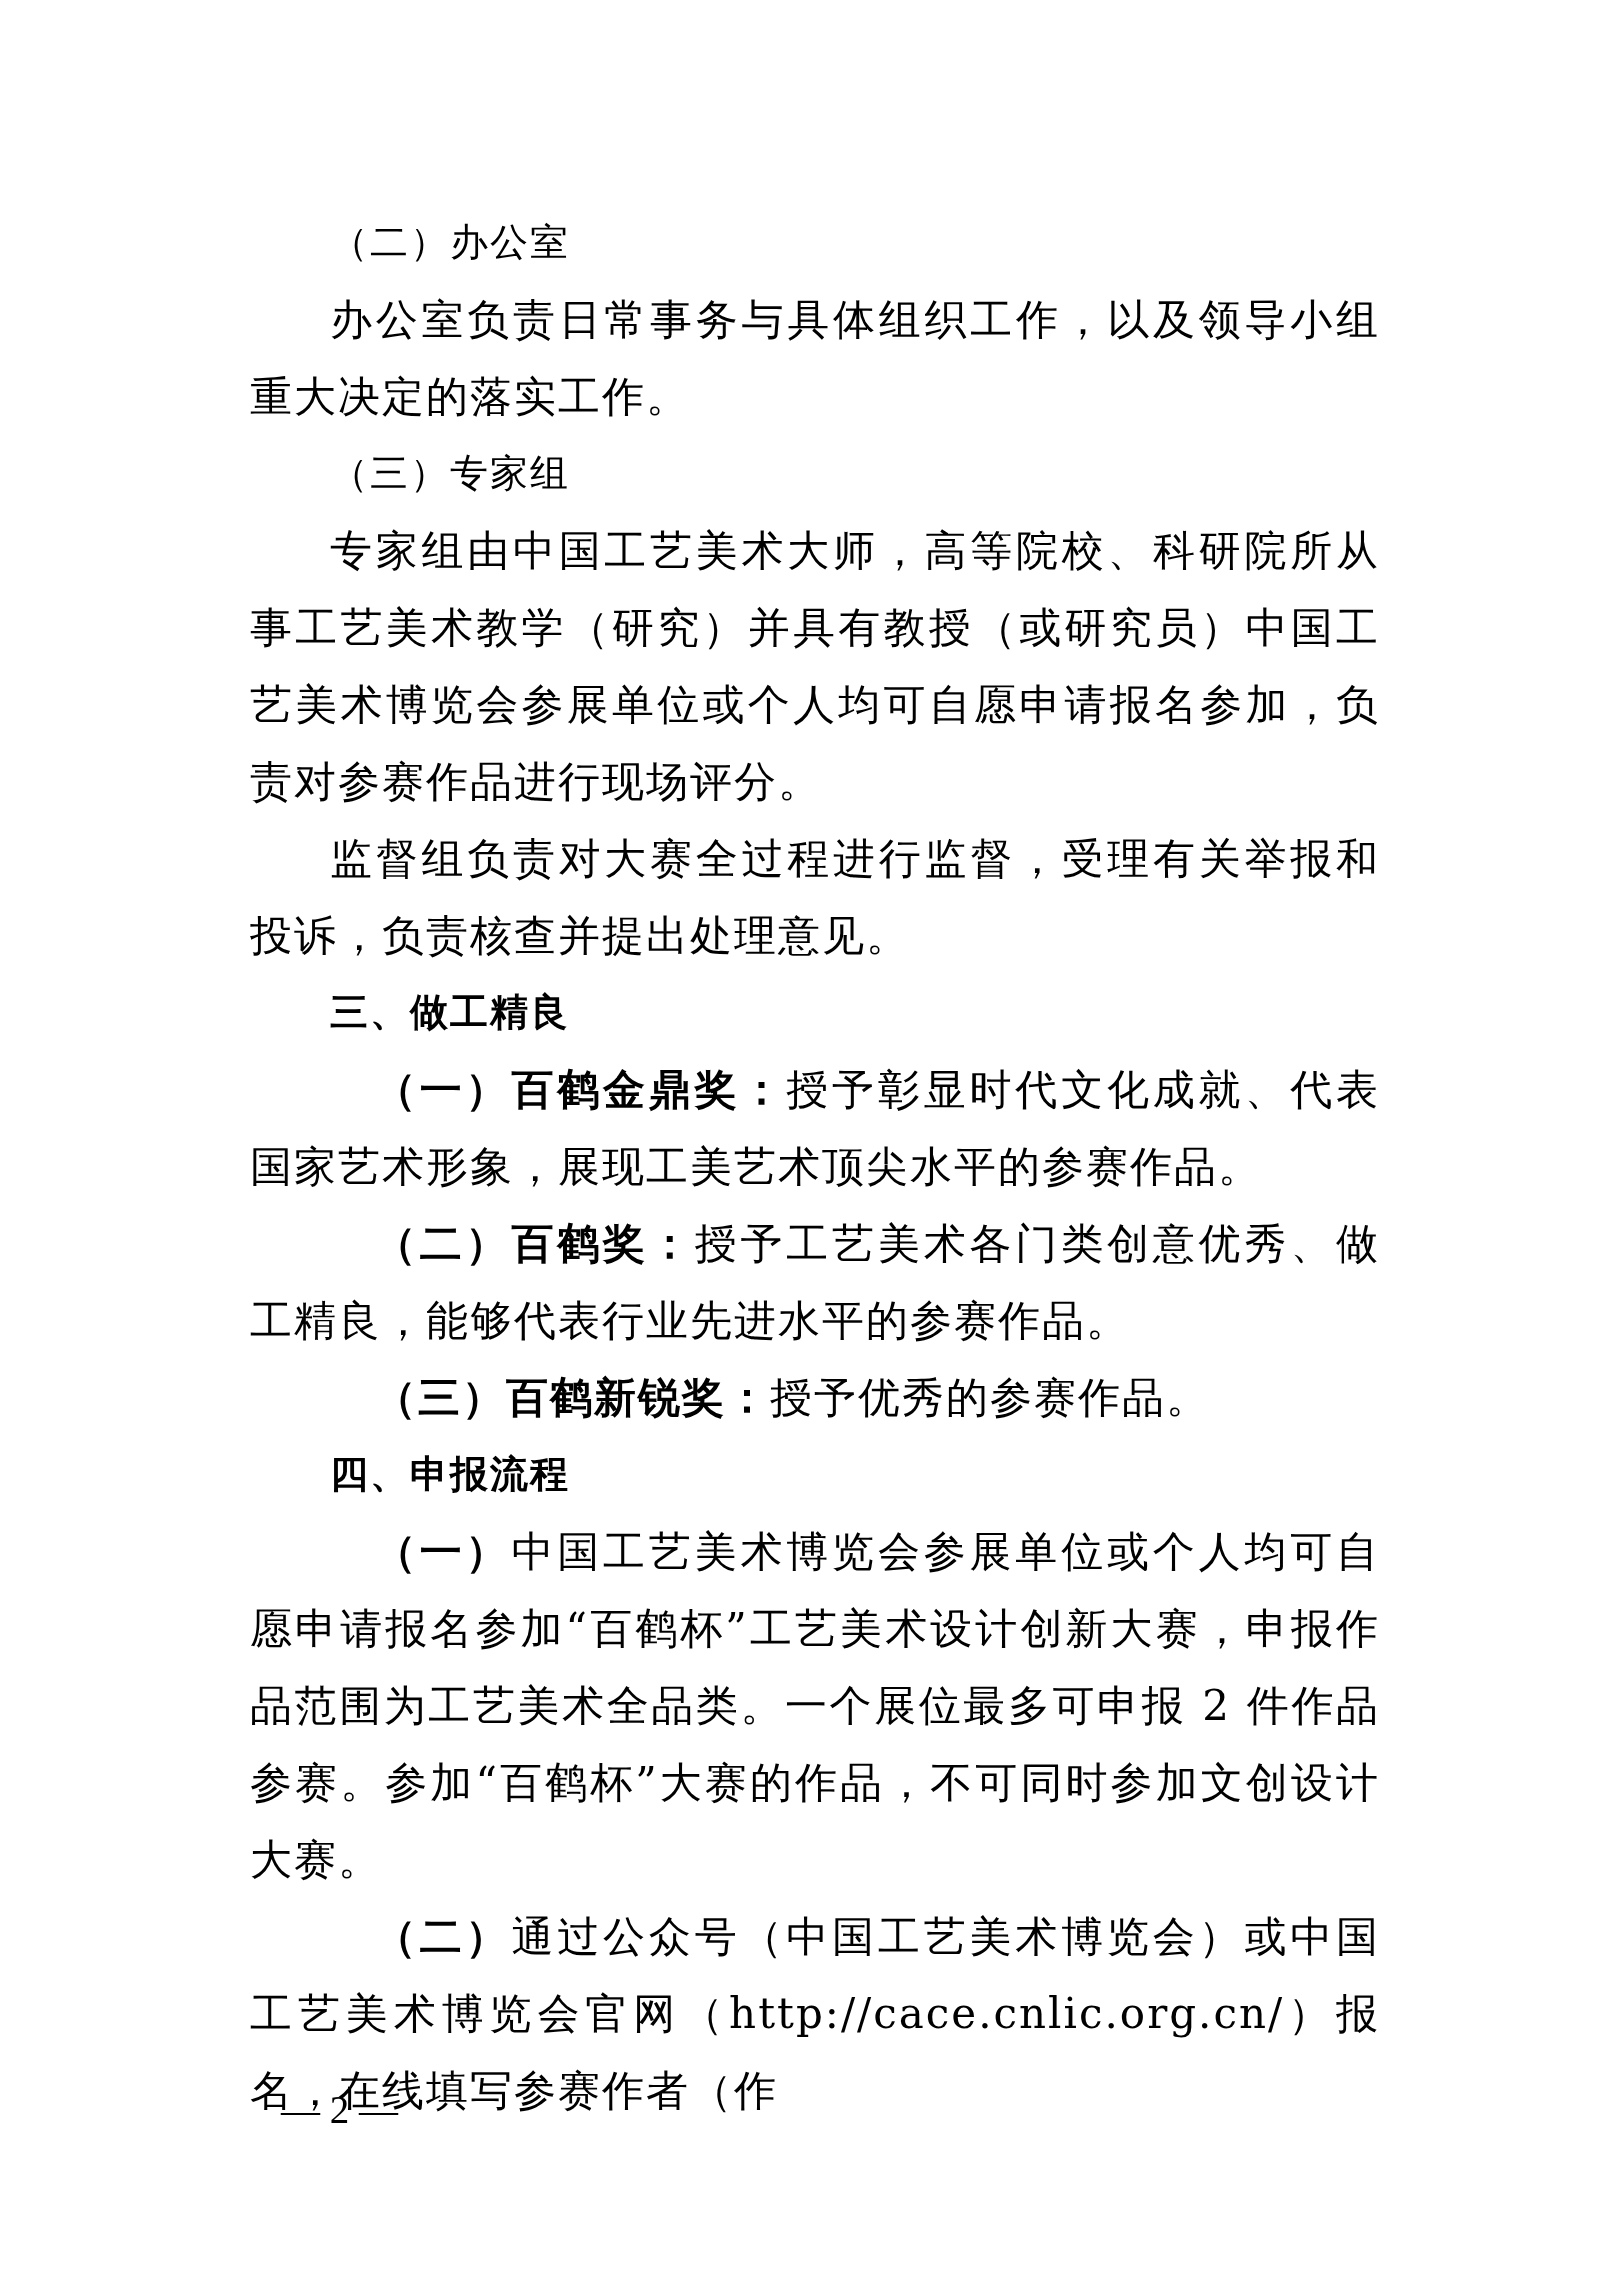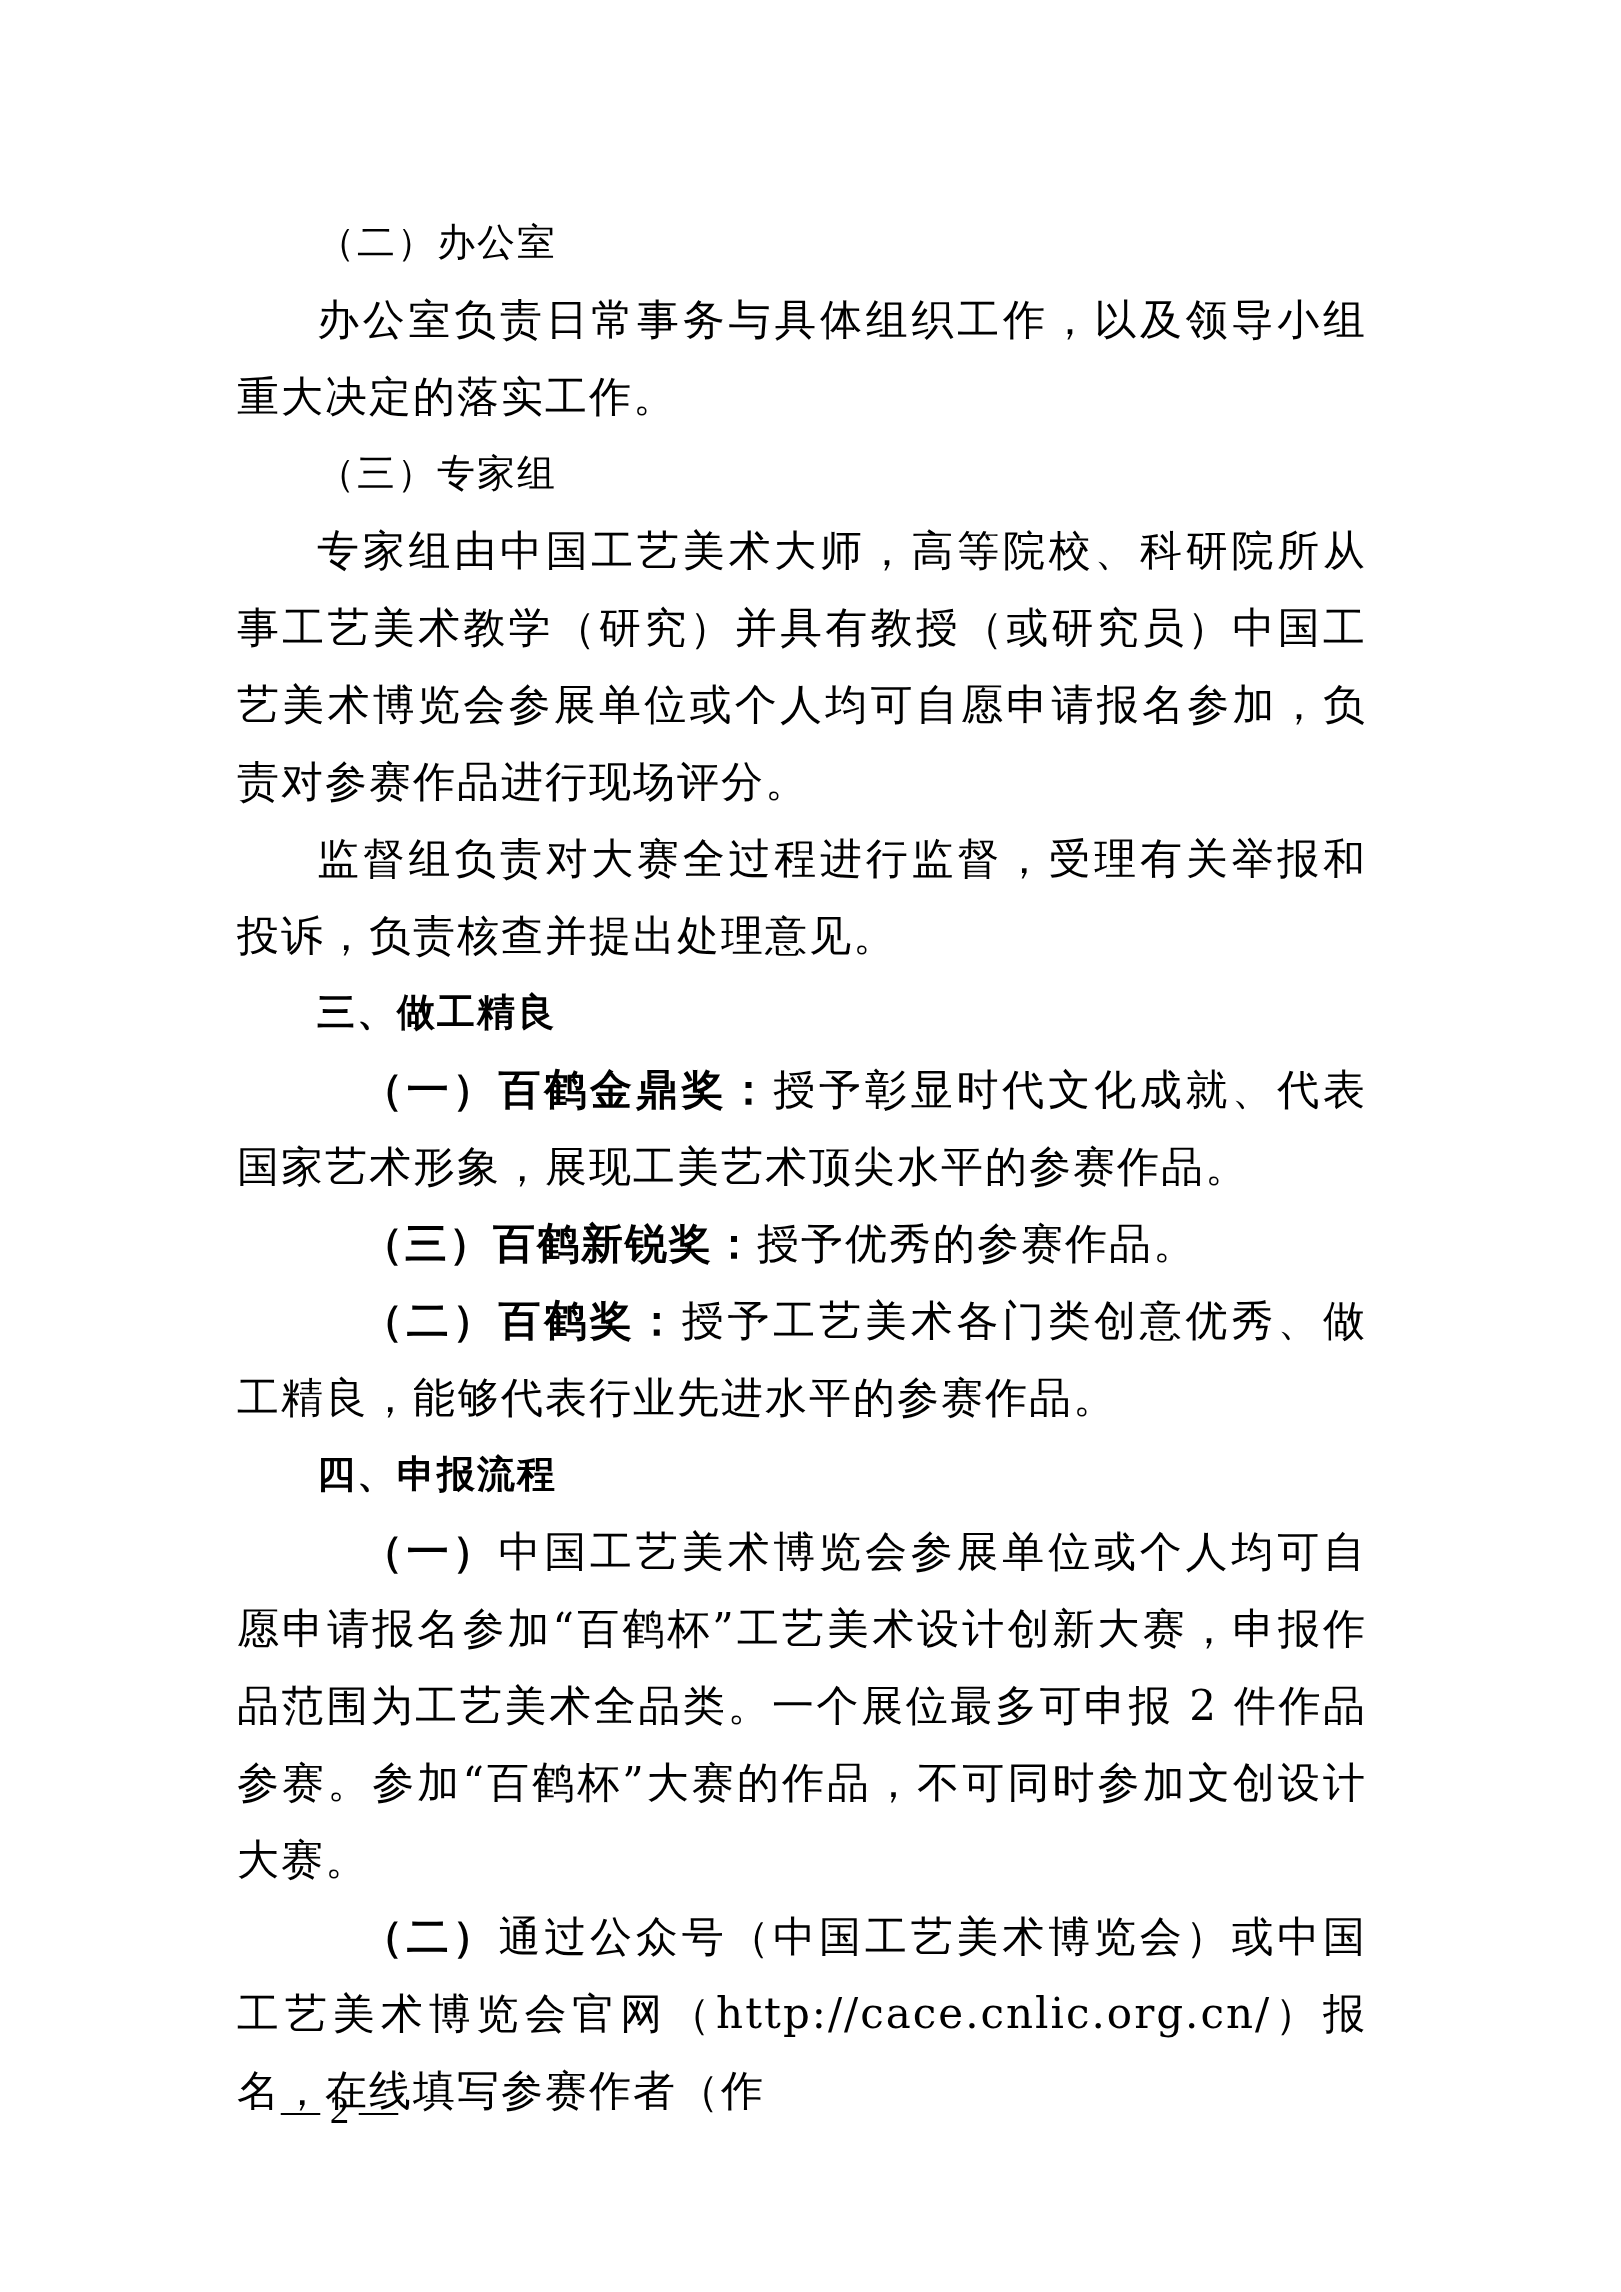--- a/index.html
+++ b/index.html
@@ -10,21 +10,21 @@
   body {
     width: 1621px;
     height: 2293px;
     position: relative;
     overflow: hidden;
     color: #000000;
     font-family: "DejaVu Serif", "Liberation Serif", serif;
   }
   .page {
     position: absolute;
-    left: 237px;
+    left: 250px;
     top: 204px;
     width: 1130px;
   }
   .line {
     height: 77px;
     line-height: 77px;
     font-size: 38px;
     white-space: nowrap;
     letter-spacing: 2px;
   }
@@ -71,23 +71,23 @@
 
   <div class="line indent subheading">（三）专家组</div>
   <p class="para">专家组由中国工艺美术大师，高等院校、科研院所从事工艺美术教学（研究）并具有教授（或研究员）中国工艺美术博览会参展单位或个人均可自愿申请报名参加，负责对参赛作品进行现场评分。</p>
 
   <p class="para">监督组负责对大赛全过程进行监督，受理有关举报和投诉，负责核查并提出处理意见。</p>
 
   <div class="line indent heading">三、做工精良</div>
 
   <p class="para"><span class="label">（一）百鹤金鼎奖：</span><span>授予彰显时代文化成就、代表国家艺术形象，展现工美艺术顶尖水平的参赛作品。</span></p>
 
+  <p class="para"><span class="label">（二）百鹤奖：</span><span>授予工艺美术各门类创意优秀、做工精良，能够代表行业先进水平的参赛作品。</span></p>
+
   <p class="para"><span class="label">（三）百鹤新锐奖：</span><span>授予优秀的参赛作品。</span></p>
-
-  <p class="para"><span class="label">（二）百鹤奖：</span><span>授予工艺美术各门类创意优秀、做工精良，能够代表行业先进水平的参赛作品。</span></p>
 
   <div class="line indent heading">四、申报流程</div>
 
   <p class="para"><span class="label">（一）</span><span>中国工艺美术博览会参展单位或个人均可自愿申请报名参加“百鹤杯”工艺美术设计创新大赛，申报作品范围为工艺美术全品类。一个展位最多可申报 2 件作品参赛。参加“百鹤杯”大赛的作品，不可同时参加文创设计大赛。</span></p>
 
   <p class="para"><span class="label">（二）</span><span>通过公众号（中国工艺美术博览会）或中国工艺美术博览会官网（http://cace.cnlic.org.cn/）报名，在线填写参赛作者（作</span></p>
 
 </div>
 
 <div class="page-number">— 2 —</div>

